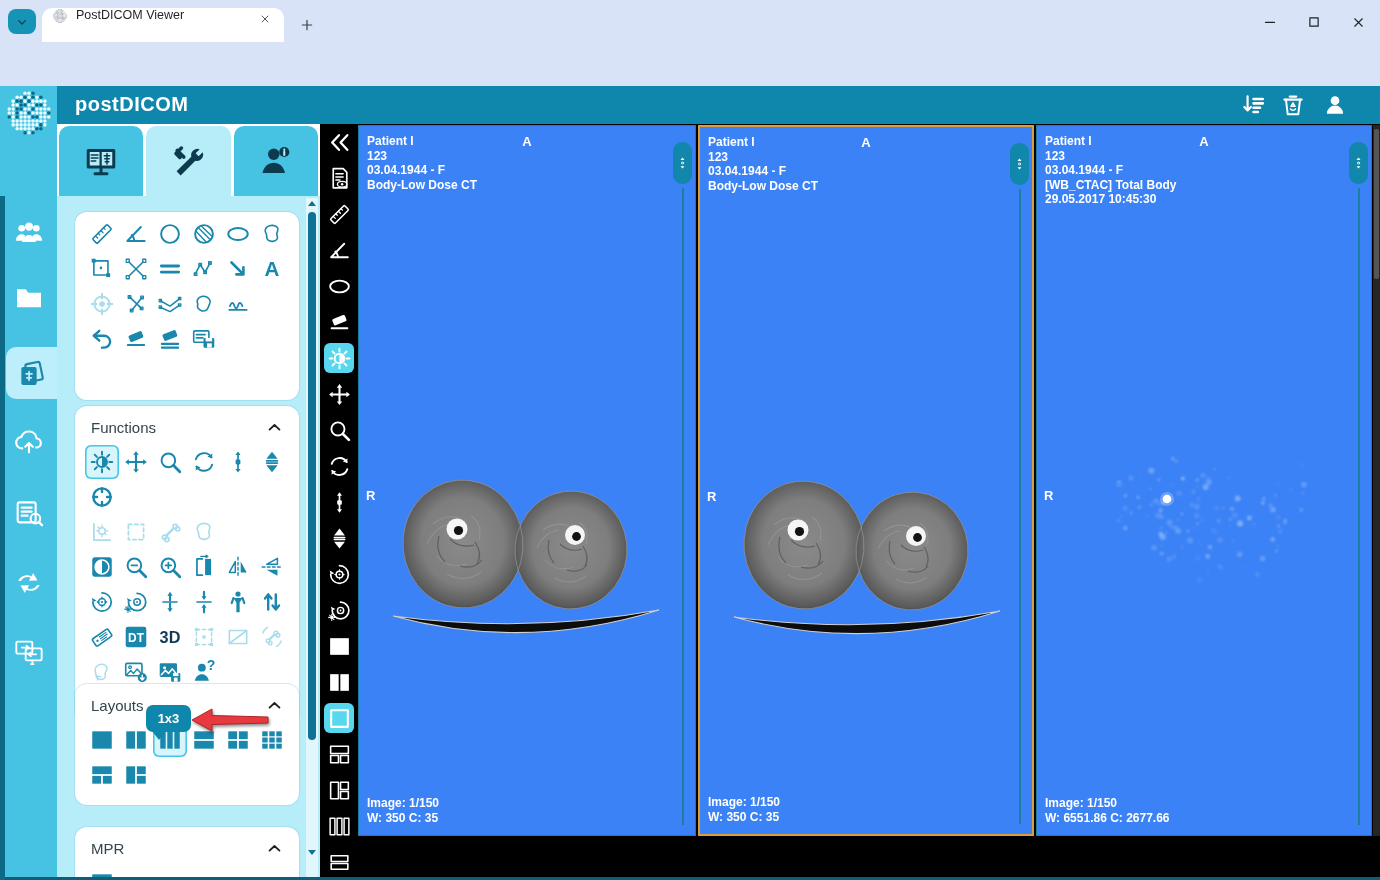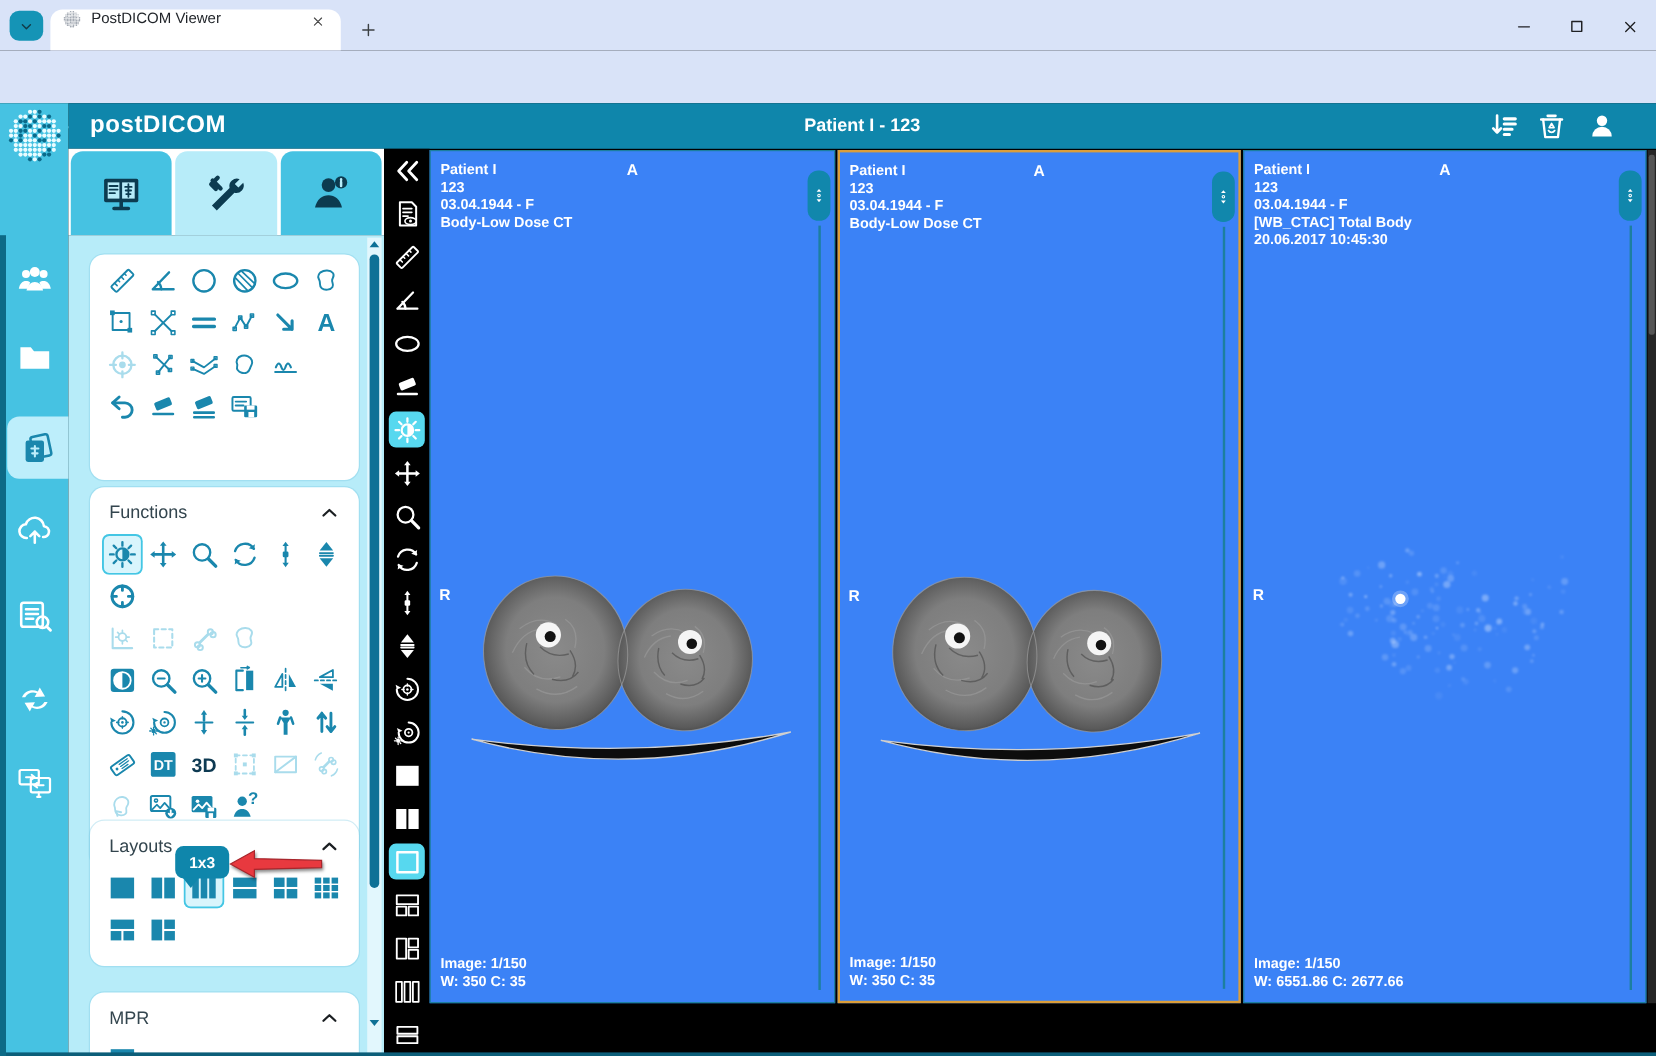--- a/index.html
+++ b/index.html
@@ -296,21 +296,20 @@
           <g fill="currentColor" stroke="none">
             <circle cx="12" cy="5.5" r="1.6"></circle>
             <circle cx="12" cy="12" r="1.6"></circle>
             <circle cx="12" cy="18.5" r="1.6"></circle>
           </g>
         </svg></div>
   </div>
 
   <div class="abs" id="app-header">
     <span id="logo">postDICOM</span>
-    <div id="viewer-title">Patient I - 123</div>
     <span class="hdr-ic" style="right:114px"><svg viewBox="0 0 24 24" width="100%" height="100%" fill="none" stroke="currentColor" stroke-width="1.8" stroke-linecap="round" stroke-linejoin="round">
           <path d="M7 4v13M7 17l-3-3.2M7 17l3-3.2" stroke-width="2"></path>
           <path d="M12.5 6.5H21M12.5 10.5H21M12.5 14.5h6M12.5 18.5h4" stroke-width="2.4"></path>
         </svg></span>
     <span class="hdr-ic" style="right:74px"><svg viewBox="0 0 24 24" width="100%" height="100%" fill="none" stroke="currentColor" stroke-width="1.8" stroke-linecap="round" stroke-linejoin="round">
           <path d="M5.5 7l1.6 13.5h9.8L18.5 7"></path>
           <path d="M4 7h16M9 4.2h6" stroke-width="2"></path>
           <path d="M12 10l1.9 3.2h-3.8z" stroke-width="1.3"></path>
           <path d="M9.6 15.5a2.8 2.8 0 0 0 4.8 0" stroke-width="1.3"></path>
         </svg></span>
@@ -1361,21 +1360,21 @@
             <circle cx="201.5" cy="92.5" r="4.4" fill="#121212"></circle>
             <path d="M18 172Q150 208 284 166Q152 190 18 172Z" fill="#0d0d0d" stroke="#cfcfcf" stroke-width="1.1"></path>
           </svg></div>
       </div>
       <div class="viewport vp-border-teal" style="left: 1036px; width: 336px;">
         <div class="vp-info">
           <div>Patient I</div>
           <div>123</div>
           <div>03.04.1944 - F</div>
           <div>[WB_CTAC] Total Body</div>
-          <div>20.06.2017 10:45:30</div>
+          <div>29.05.2017 10:45:30</div>
         </div>
         <div class="vp-orient-top">A</div>
         <div class="vp-orient-left">R</div>
         <div class="vp-bottom">
           <div>Image: 1/150</div>
           <div>W: 6551.86 C: 2677.66</div>
         </div>
         <div class="vp-scrollpill">
           <span class="ic"><svg viewBox="0 0 24 24" width="100%" height="100%" fill="none" stroke="currentColor" stroke-width="1.8" stroke-linecap="round" stroke-linejoin="round">
               <path d="M12 3.2L8.8 7h6.4z" fill="#fff" stroke="none"></path>

